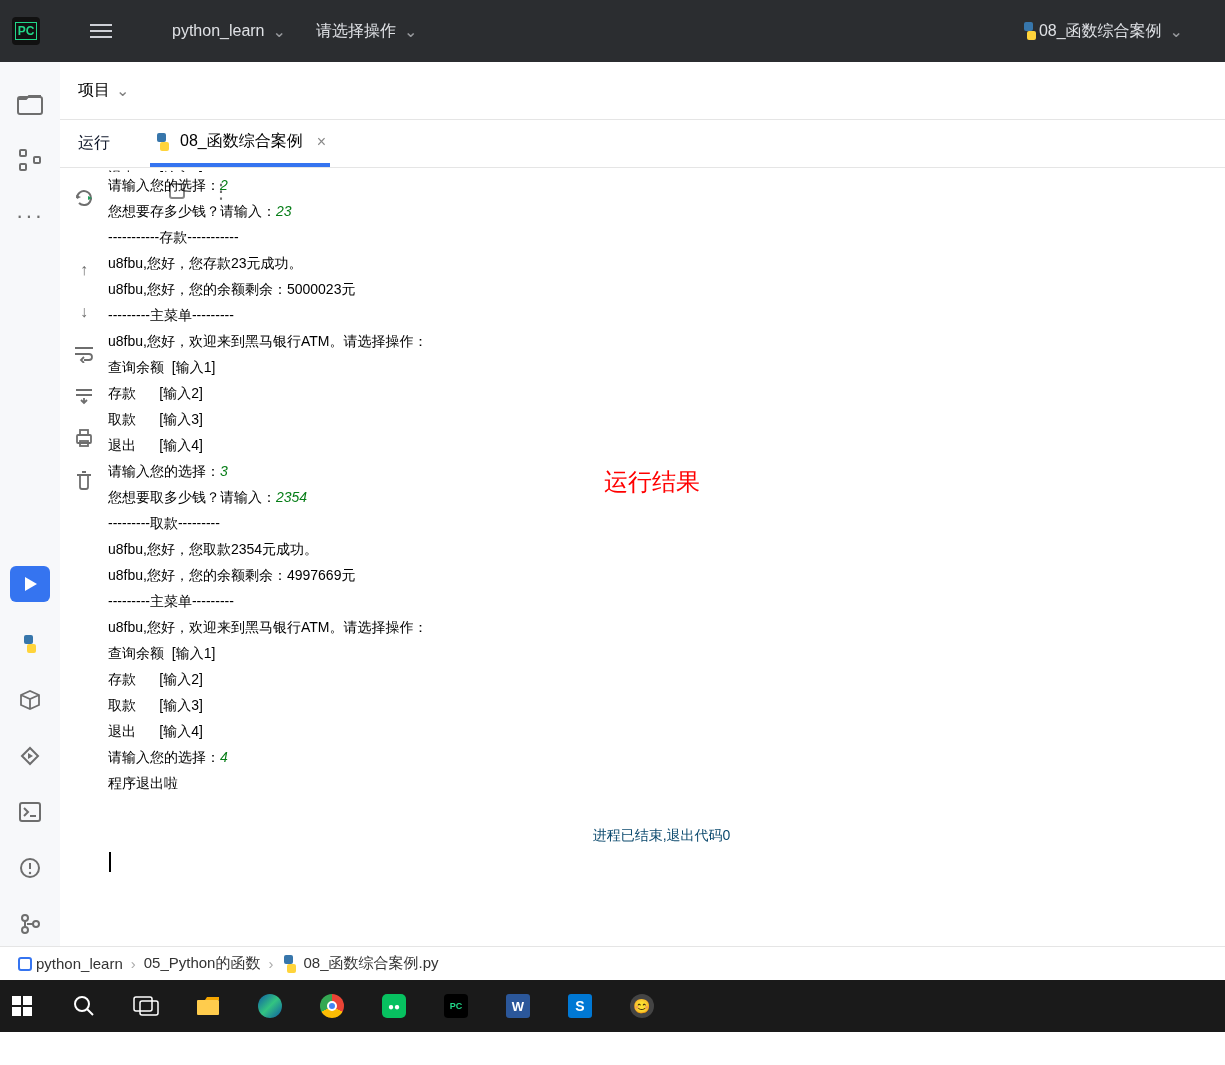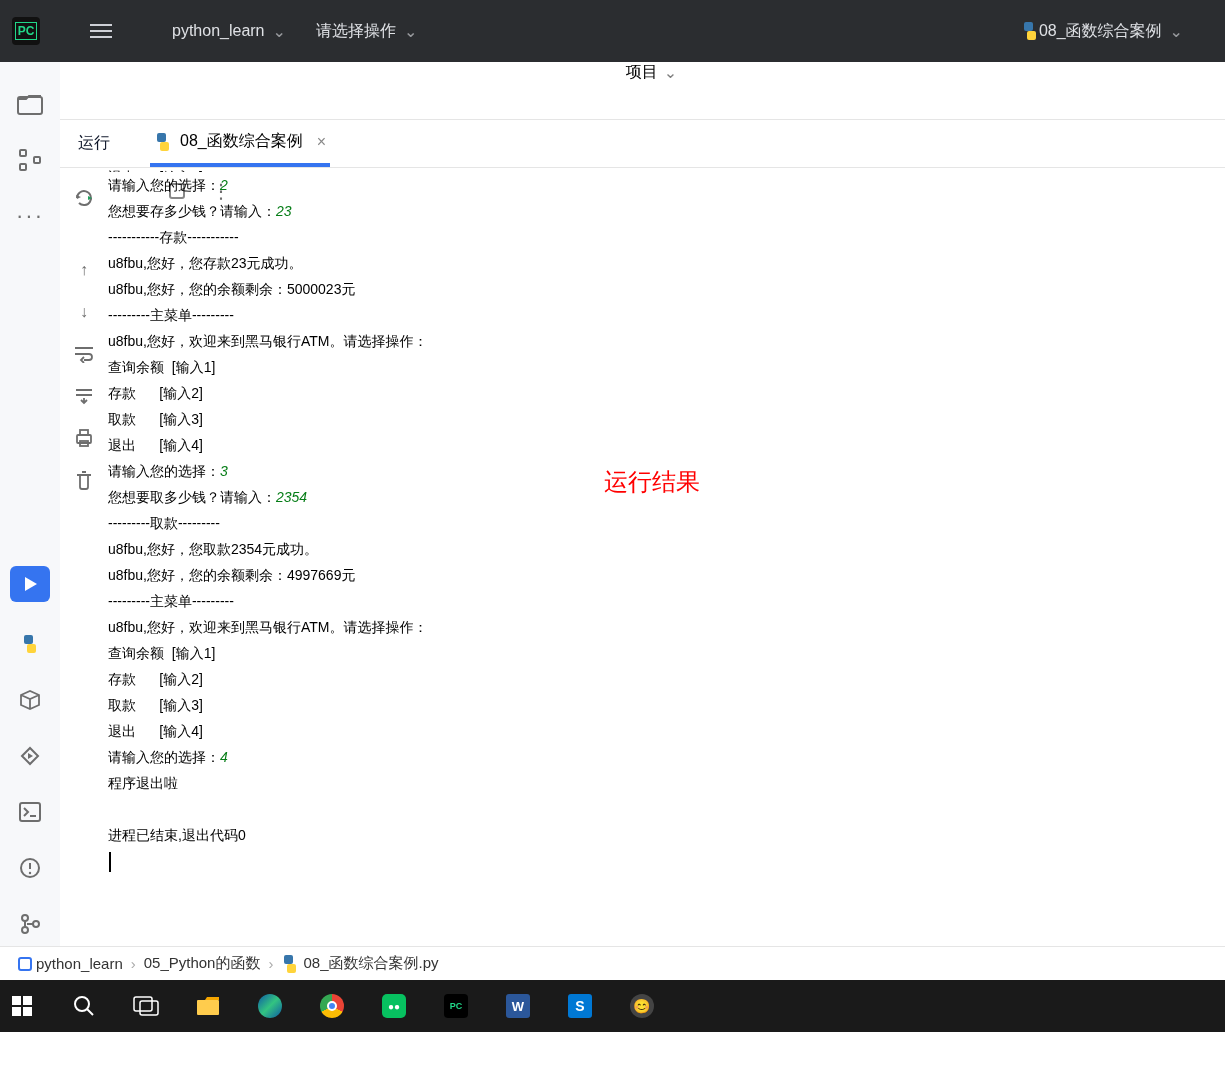--- a/index.html
+++ b/index.html
@@ -13,21 +13,21 @@
     .title-item { display: flex; align-items: center; margin-right: 30px; cursor: pointer; color: #dfe1e5; font-size: 16px; }
     .title-item .chev { margin-left: 8px; opacity: .6; }
     .titlebar-right { margin-left: auto; display: flex; align-items: center; }
 
     .main-area { display: flex; height: 884px; }
     .left-rail { width: 60px; background: #f7f8fa; display: flex; flex-direction: column; align-items: center; padding-top: 28px; gap: 28px; }
     .rail-icon { width: 28px; height: 28px; color: #6e6e6e; display: flex; align-items: center; justify-content: center; cursor: pointer; }
     .rail-icon.active { background: #3574f0; color: #fff; border-radius: 6px; padding: 6px; width: 40px; height: 36px; }
 
     .content { flex: 1; display: flex; flex-direction: column; }
-    .top-row { height: 58px; border-bottom: 1px solid #e5e5e5; display: flex; align-items: center; padding-left: 18px; flex-direction: column; }
+    .top-row { height: 58px; border-bottom: 1px solid #e5e5e5; display: flex; align-items: center; padding-left: 18px; }
     .proj-label { font-size: 16px; color: #000; display: flex; align-items: center; gap: 6px; cursor: pointer; }
     .editor-tabs { margin-left: auto; display: flex; align-items: center; gap: 60px; padding-right: 30px; height: 100%; }
     .etab { display: flex; align-items: center; gap: 6px; font-size: 16px; color: #000; cursor: pointer; }
     .etab.clipped { color: #888; }
 
     .run-tabs { height: 48px; display: flex; align-items: center; padding-left: 18px; gap: 40px; border-bottom: 1px solid #e5e5e5; }
     .run-label { font-size: 16px; color: #0f172a; cursor: pointer; }
     .run-file-tab { display: flex; align-items: center; gap: 8px; height: 100%; border-bottom: 4px solid #3574f0; padding: 0 4px; font-size: 16px; cursor: pointer; }
     .close-x { color: #888; margin-left: 6px; }
 
@@ -35,21 +35,21 @@
     .console-toolbar { width: 48px; display: flex; flex-direction: column; align-items: center; gap: 18px; padding-top: 14px; color: #6e6e6e; }
     .ctb { width: 24px; height: 24px; display: flex; align-items: center; justify-content: center; cursor: pointer; }
 
     .console-body { flex: 1; position: relative; overflow: hidden; }
     .console-top-icons { position: absolute; top: 12px; left: 58px; display: flex; gap: 22px; color: #6e6e6e; align-items: center; }
     .cti { width: 22px; height: 22px; display: flex; align-items: center; justify-content: center; cursor: pointer; }
     .stop-box { width: 16px; height: 16px; border: 2px solid #888; border-radius: 3px; }
 
     .console-text { position: absolute; top: 14px; left: 0; right: 0; bottom: 0; padding: 0 10px 10px 0; font-family: "JetBrains Mono","Consolas",monospace; font-size: 14px; line-height: 26px; white-space: pre; color: #000; }
     .user-input { color: #067d17; font-style: italic; }
-    .exit-line { color: #000000; }
+    .exit-line { color: #0c4a6e; text-align: center; }
     .cursor { display: inline-block; width: 2px; height: 20px; background: #000; vertical-align: middle; margin-left: 1px; }
     .annotation { position: absolute; color: #ff0000; font-size: 24px; top: 298px; left: 496px; }
 
     .breadcrumb { height: 34px; border-top: 1px solid #e5e5e5; display: flex; align-items: center; padding-left: 18px; gap: 8px; font-size: 15px; color: #333; }
     .bc-sep { color: #aaa; }
     .bc-item { display: flex; align-items: center; gap: 4px; cursor: pointer; }
     .sq-icon { width: 14px; height: 14px; border: 2px solid #3574f0; border-radius: 3px; }
 
     .taskbar { height: 52px; background: #1a1a1a; display: flex; align-items: center; padding: 0 6px; gap: 30px; position: relative; }
     .tb-item { width: 32px; height: 32px; display: flex; align-items: center; justify-content: center; cursor: pointer; }

